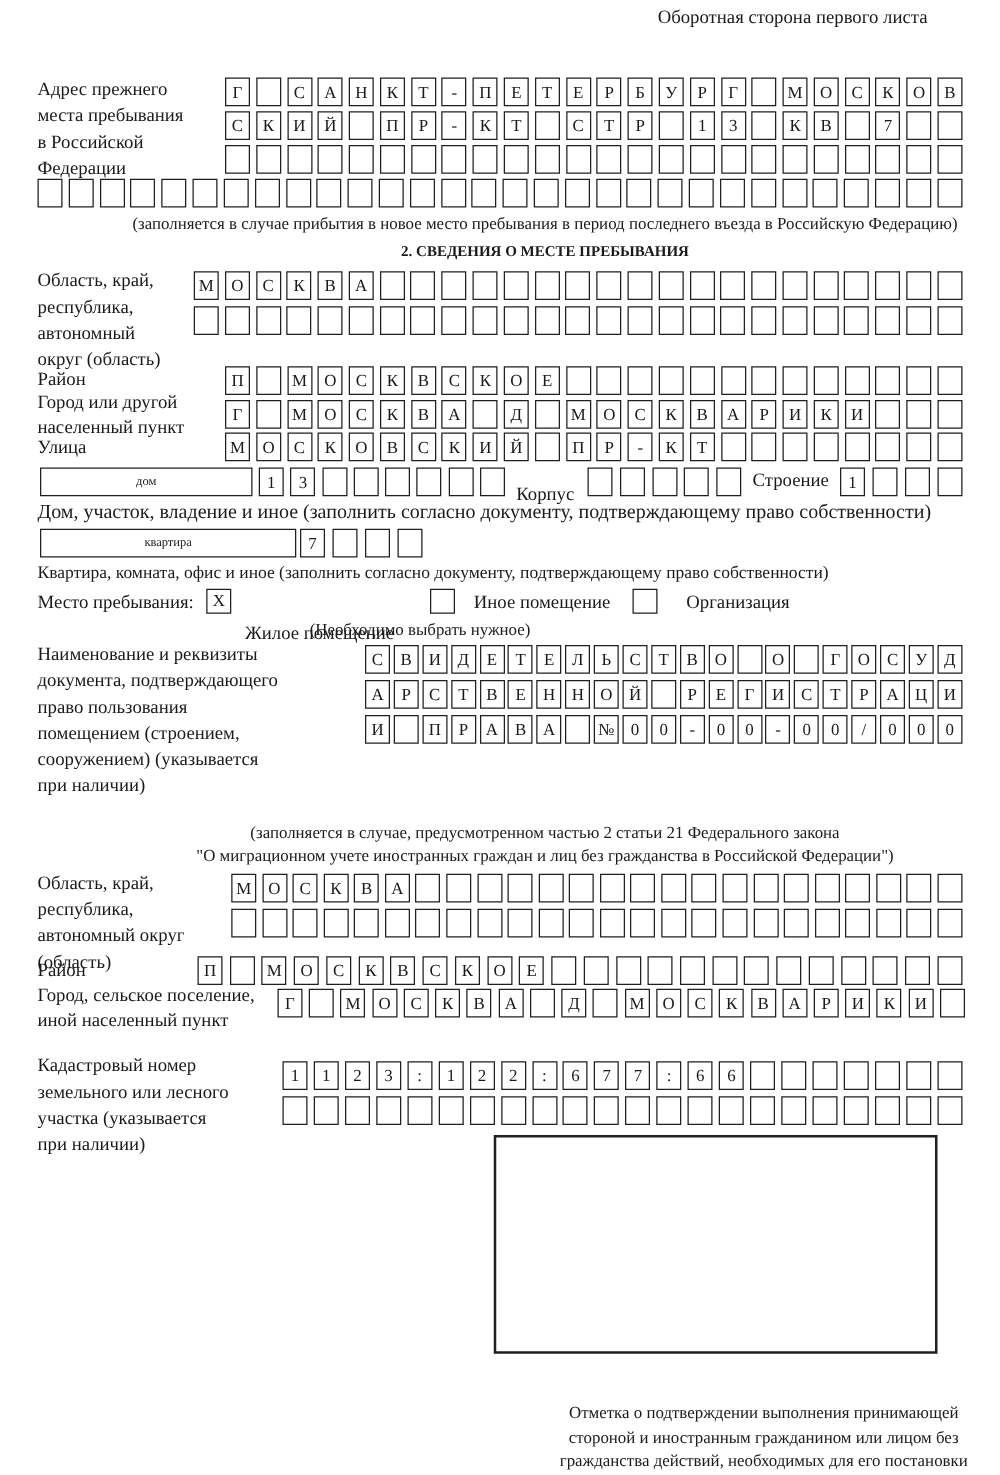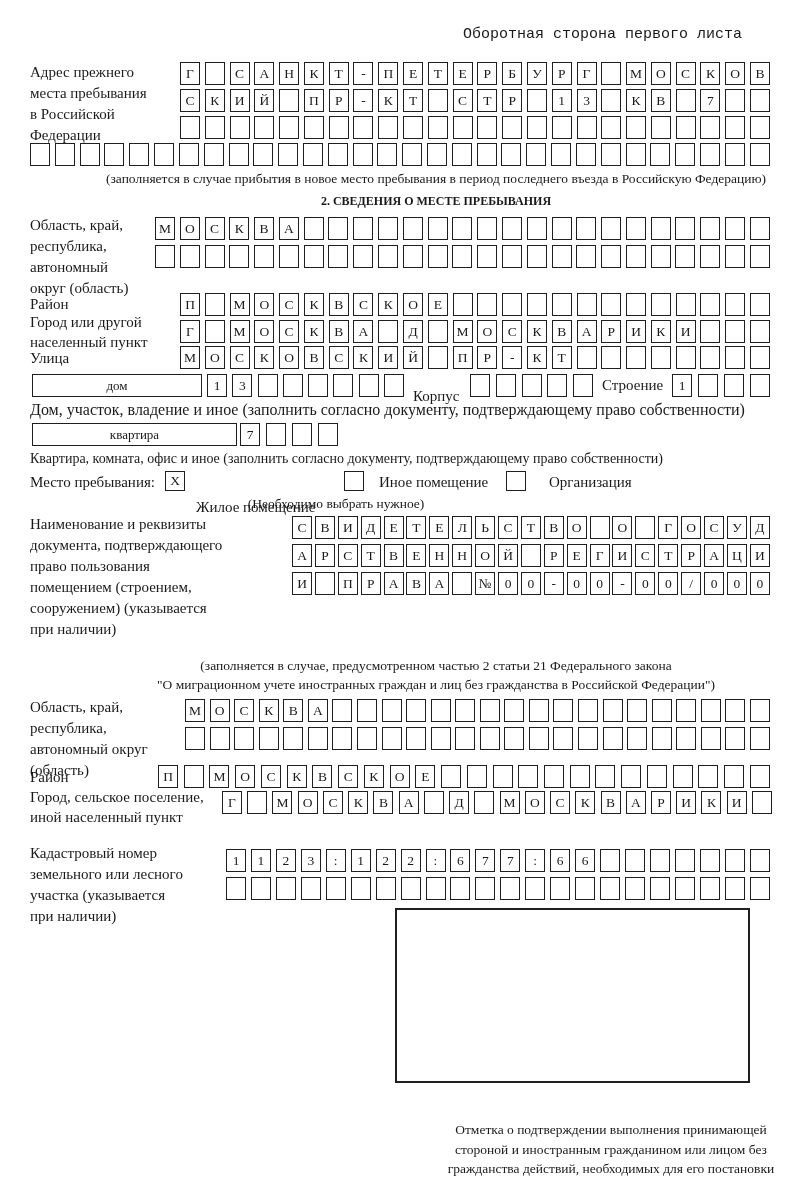--- a/index.html
+++ b/index.html
@@ -7,31 +7,31 @@
         font-family:"Liberation Serif",serif;overflow:hidden;}
   .abs{position:absolute;}
   .lbl{font-size:15px;line-height:21px;white-space:pre-line;}
   .note{font-size:13.5px;line-height:18px;white-space:pre-line;}
   .center{text-align:center;padding-left:36px;}
   .bold{font-weight:bold;}
   .crow{position:absolute;display:flex;justify-content:space-between;}
   .cell{flex:0 0 20px;width:20px;height:23px;border:1.4px solid #1f1f1f;box-sizing:border-box;
         display:flex;align-items:center;justify-content:center;font-size:13.5px;background:#fff;}
   .fbox{position:absolute;border:1.4px solid #1f1f1f;box-sizing:border-box;height:23px;
-        display:flex;align-items:center;justify-content:center;font-size:13px;background:#fff;}
+        display:flex;align-items:center;justify-content:center;font-size:10px;background:#fff;}
   .cbox{position:absolute;width:20px;height:20px;border:1.4px solid #1f1f1f;box-sizing:border-box;
         display:flex;align-items:center;justify-content:center;font-size:13.5px;background:#fff;}
   .stamp{position:absolute;border:2px solid #1f1f1f;box-sizing:border-box;background:#fff;}
 </style>
 </head>
 <body>
 
 <div class="page">
 
-  <div class="abs lbl" style="top:24px;right:58px;font-family:Liberation Mono, monospace;">Оборотная сторона первого листа</div>
+  <div class="abs lbl" style="top:4px;right:58px;">Оборотная сторона первого листа</div>
 
   <div class="abs lbl" style="top:62px;left:30px;width:150px;">Адрес прежнего
 места пребывания
 в Российской
 Федерации</div>
   <div class="crow" style="top:62px;left:180px;width:590px;">
       <span class="cell">Г</span>
       <span class="cell"></span>
       <span class="cell">С</span>
       <span class="cell">А</span>

